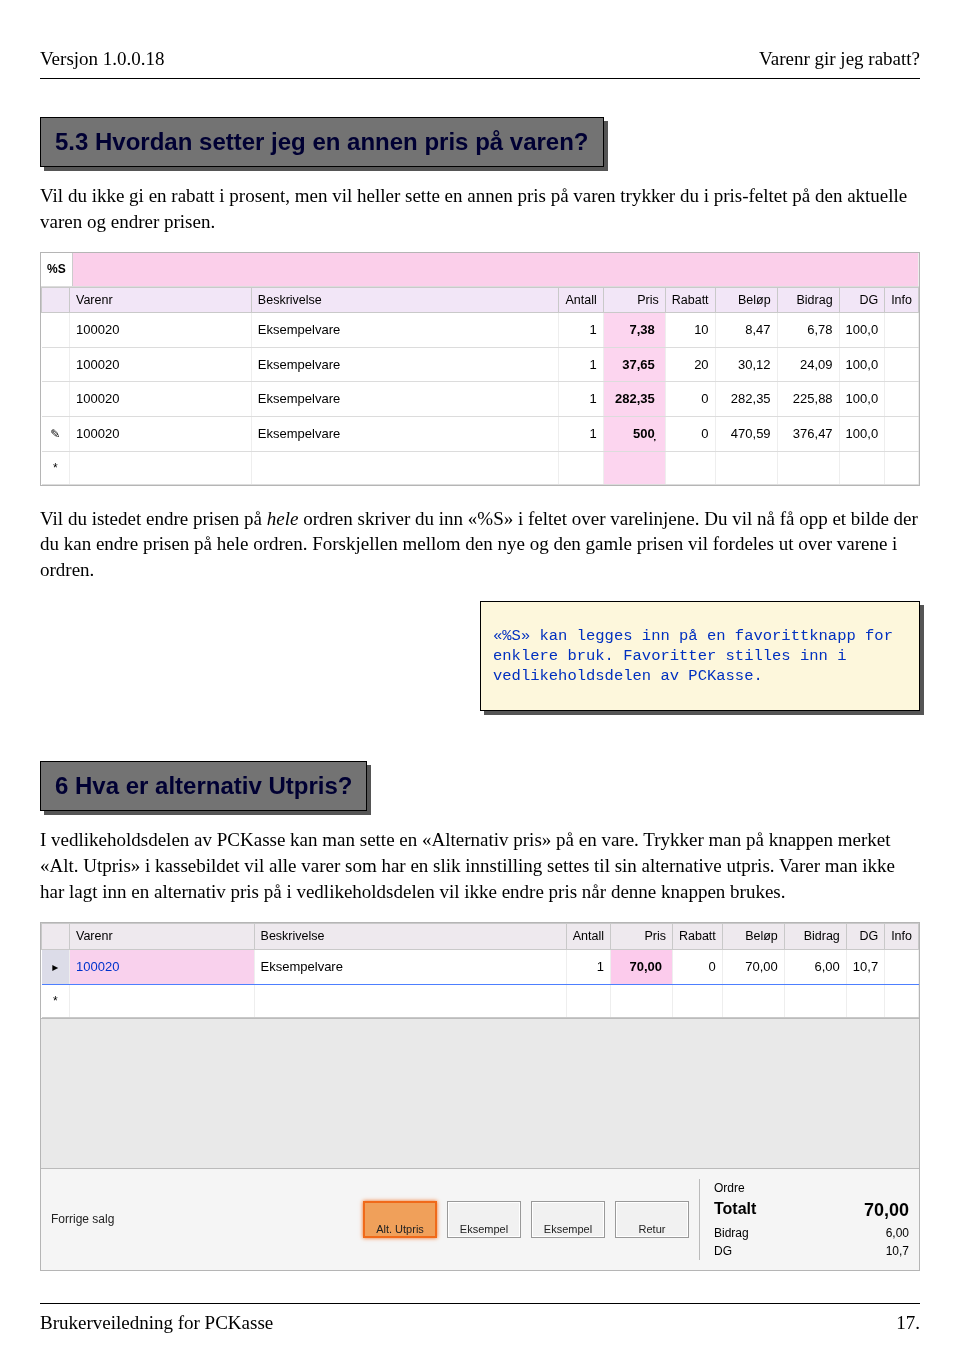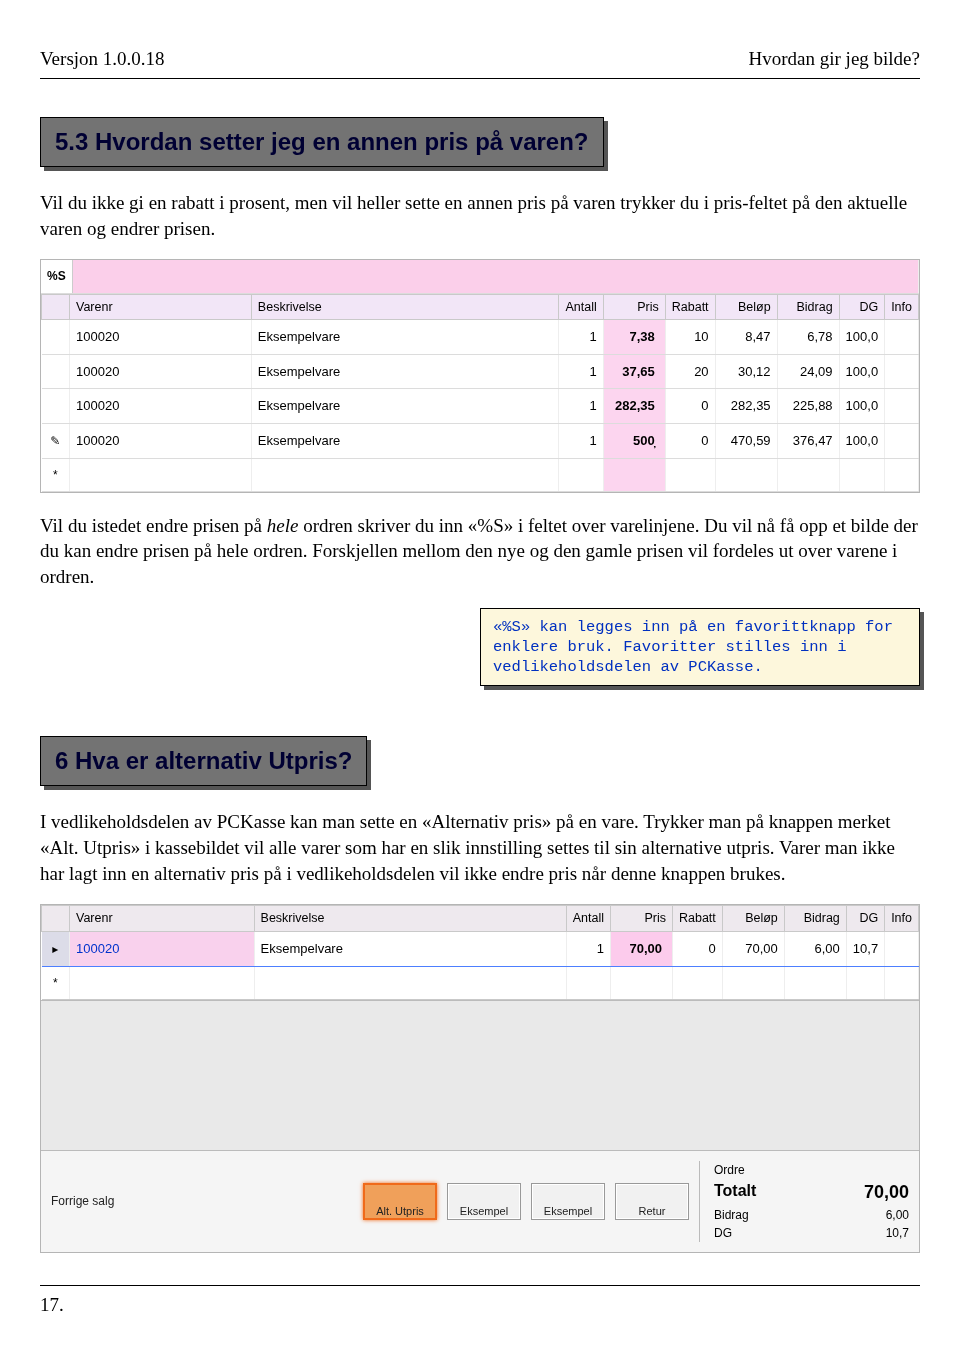--- a/index.html
+++ b/index.html
@@ -25,28 +25,28 @@
     font-weight: bold;
     font-size: 24px;
     color: #000033;
     background: #737373;
     border: 1px solid #000;
     box-shadow: 4px 4px 0 #555;
     padding: 8px 14px;
     margin: 10px 0 16px 0;
     display: inline-block;
   }
-  .body-text { margin: 7px 0 18px 0; font-size: 19px; }
+  .body-text { margin: 0 0 18px 0; font-size: 19px; }
   .tip-box {
     font-family: 'Courier New', monospace;
     color: #0030c0;
     background: #fdf7dc;
     border: 1px solid #000;
     box-shadow: 4px 4px 0 #555;
-    padding: 8px 12px;
+    padding: 24px 12px;
     margin: 8px 0 40px 50%;
     width: 50%;
     font-size: 15.5px;
     line-height: 1.3;
   }
   i { font-style: italic; }
   
   .shot {
     border: 1px solid #b5b5b5;
     background: #fff;
@@ -109,21 +109,21 @@
   .totals .big .v { font-weight:bold; font-size:18px;}
 </style>
 </head>
 <body>
 
 
 
 
 <div class="pg-header">
   <span>Versjon 1.0.0.18</span>
-  <span>Hvordan gir jeg bilde?</span>
+  <span>Varenr gir jeg rabatt?</span>
 </div>
 
 
 <div class="section-head">5.3  Hvordan setter jeg en annen pris på varen?</div>
 <p class="body-text">Vil du ikke gi en rabatt i prosent, men vil heller sette en annen pris på varen trykker du i pris-feltet på den aktuelle varen og endrer prisen.</p>
 
 
 <div class="shot">
   <table>
     <tbody>
@@ -293,17 +293,18 @@
       <div class="tline">
           <span>DG</span>
           <span>10,7</span>
         </div>
     </div>
   </div>
 </div>
 
 
 <div class="pg-footer">
+  <span>Brukerveiledning for PCKasse</span>
   <span>17.</span>
 </div>
 
 
 
 
 </body></html>

